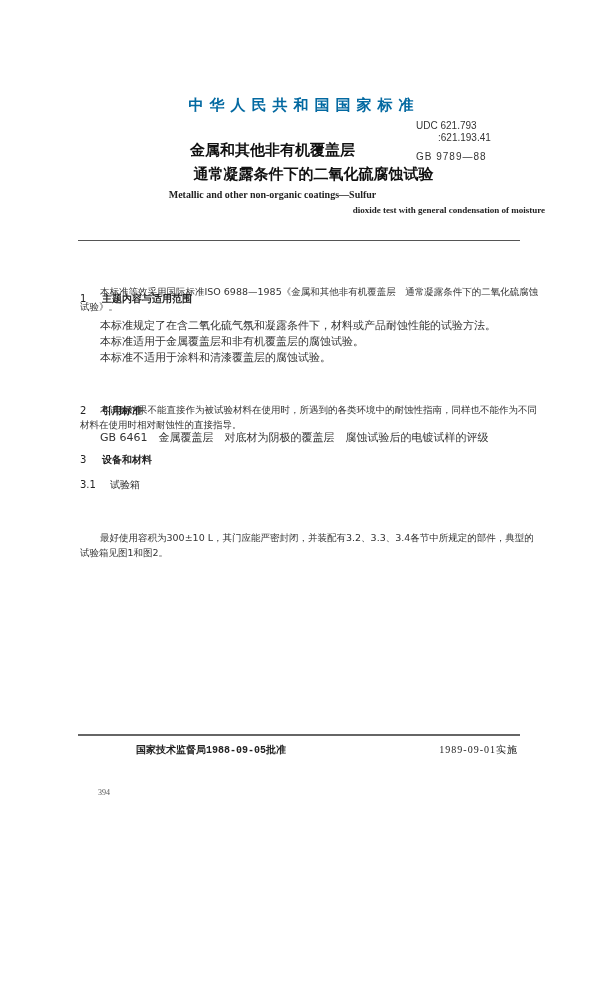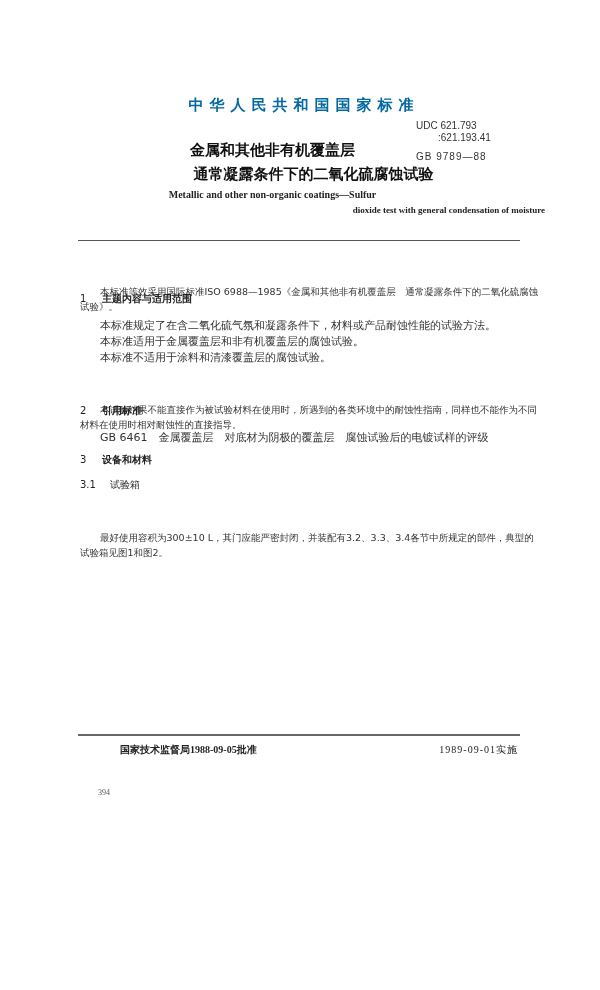--- a/index.html
+++ b/index.html
@@ -13,21 +13,21 @@
     .title1 { left:0; width:545px; top:141px; text-align:center; font-size:15px; font-weight:bold; font-family:"DejaVu Sans", sans-serif; color:#111; }
     .title2 { left:0; width:545px; top:165px; text-align:center; font-size:15px; font-weight:bold; font-family:"DejaVu Sans", sans-serif; color:#111;padding-left:41px; }
     .en1 { left:0; width:545px; top:189px; text-align:center; font-size:10px; font-weight:bold; font-family:"Liberation Serif", serif; color:#222; }
     .en2 { left:0; width:545px; top:205px; text-align:right; font-size:9px; font-weight:bold; font-family:"Liberation Serif", serif; color:#222; }
     .rule { left:78px; width:442px; height:1px; background:#555; }
     .para { left:80px; width:460px; font-size:9.5px; line-height:15px; color:#333; font-family:"DejaVu Sans", sans-serif;margin-top:38px; }
     .indent { text-indent:20px; }
     .heading { left:80px; font-size:10px; font-weight:bold; font-family:"DejaVu Sans", sans-serif; color:#222; }
     .heading .num { display:inline-block; width:22px; font-weight:normal; }
     .line { left:100px; width:440px; font-size:11px; font-family:"DejaVu Sans", sans-serif; color:#333; white-space:nowrap; }
-    .footer-left { left:72px; top:743px; font-size:10px; font-weight:bold; font-family:Liberation Serif, serif; color:#222;padding-left:48px; }
+    .footer-left { left:88px; top:743px; font-size:10px; font-weight:bold; font-family:Liberation Mono, monospace; color:#222;padding-left:48px; }
     .footer-right { right:82px; top:743px; font-size:10px; font-family:Liberation Serif, serif; color:#222; letter-spacing:1px; }
     .pageno { left:98px; top:770px; font-size:8px; color:#555; font-family:"Liberation Serif", serif;margin-top:18px; }
   </style>
 </head>
 <body>
 
 <div class="abs national">中华人民共和国国家标准</div>
 <div class="abs udc">UDC 621.793</div>
 <div class="abs udc2">:621.193.41</div>
 <div class="abs gbno">GB 9789—88</div>

